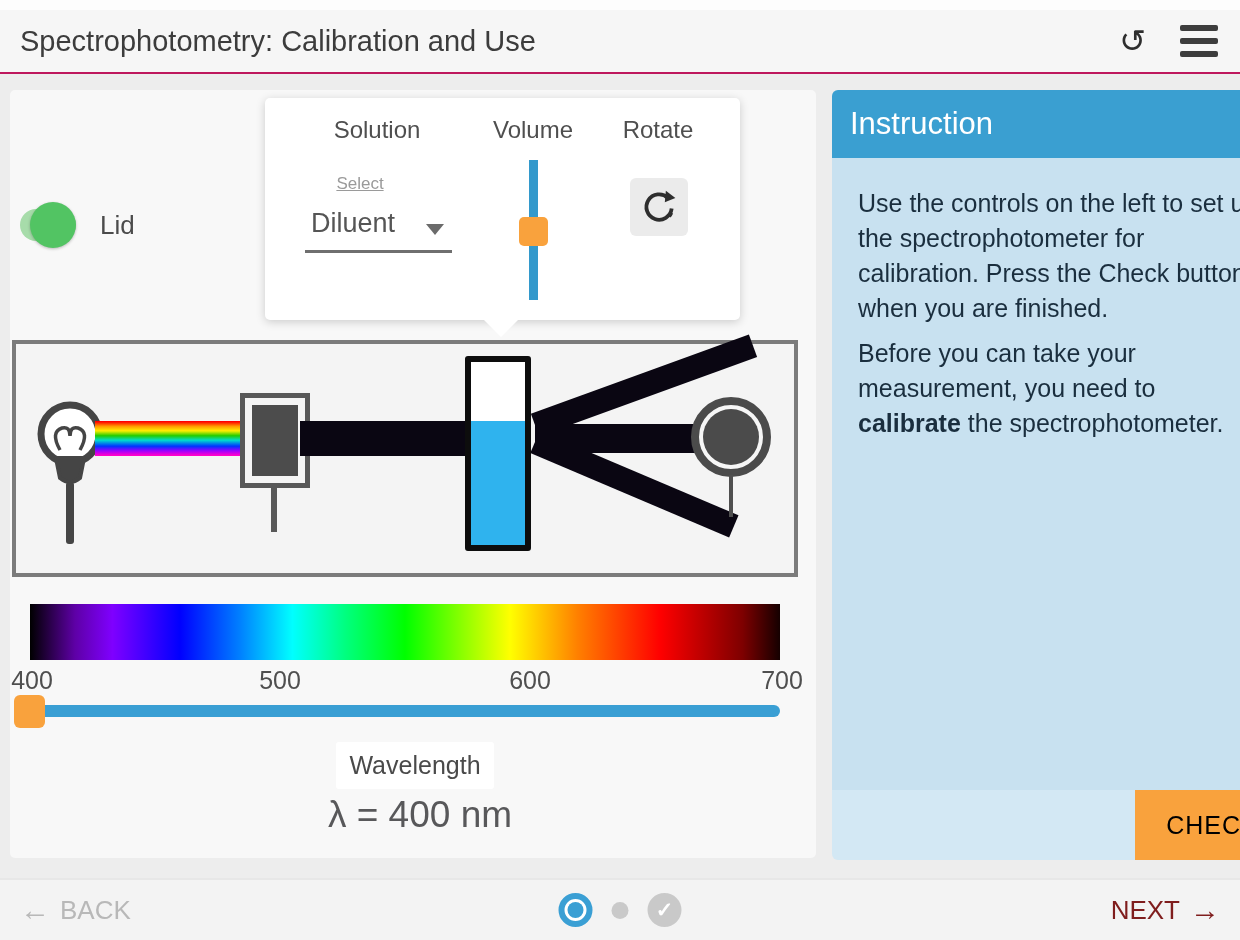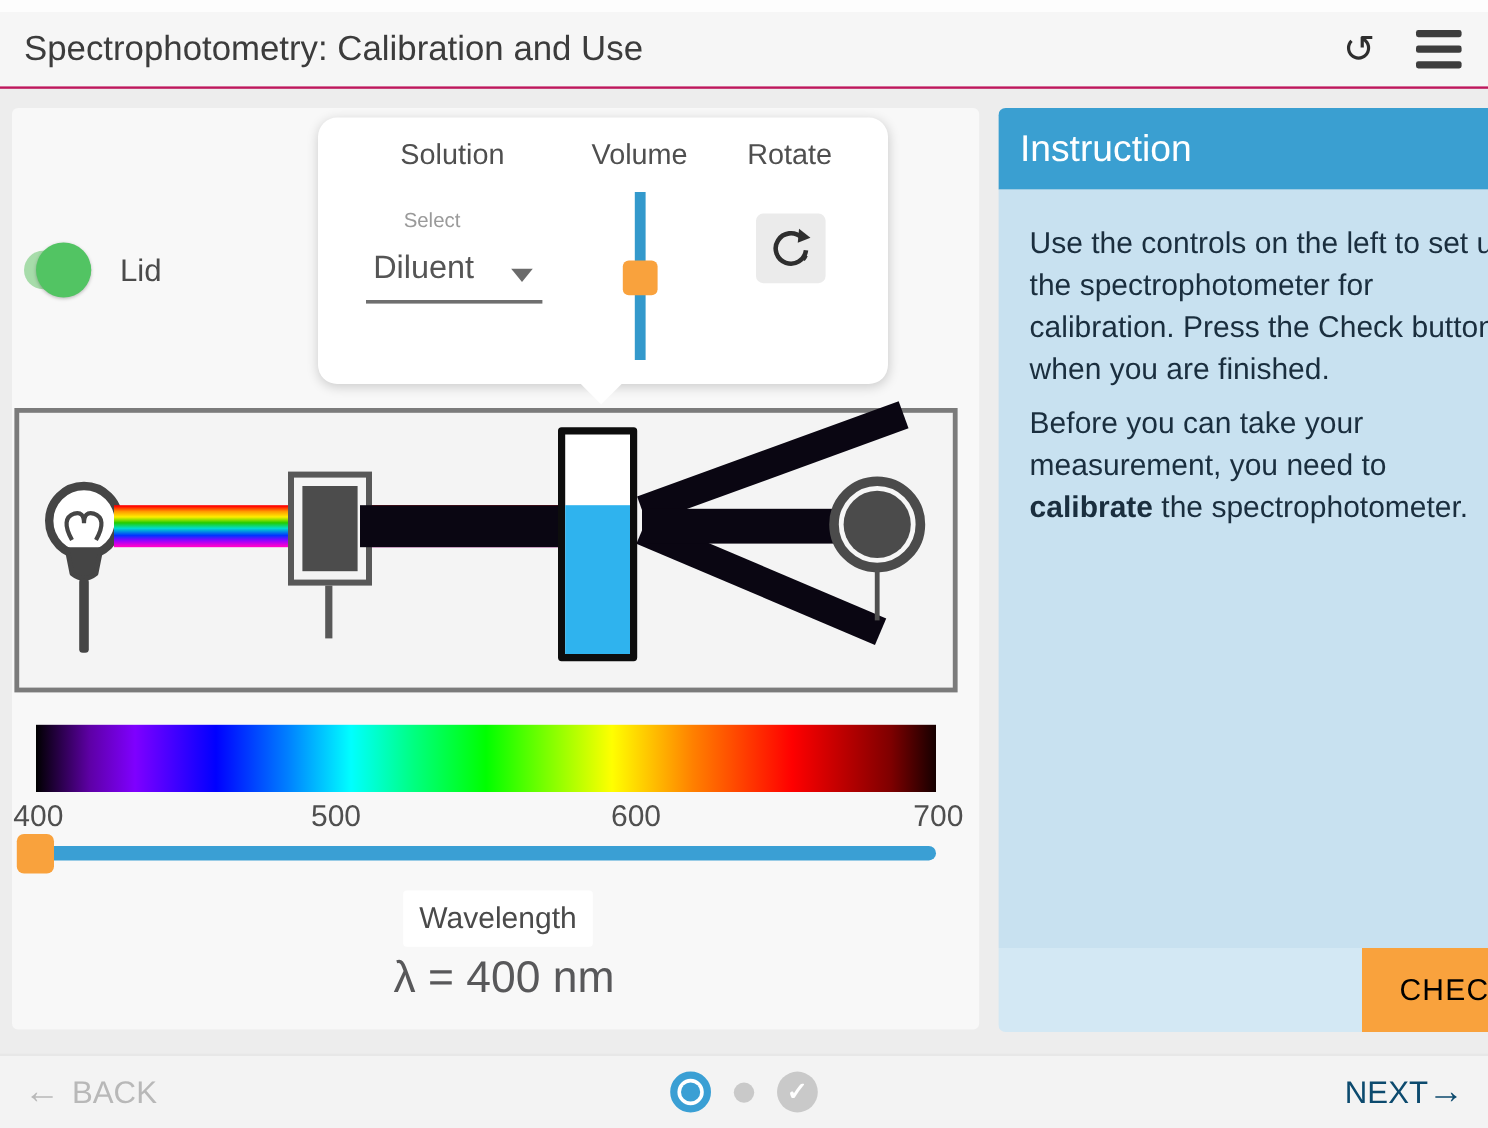--- a/index.html
+++ b/index.html
@@ -31,27 +31,27 @@
 
   
   .lid-row { left:4px; top:118px; display:flex; align-items:center; }
   .toggle { position:relative; width:62px; height:34px; cursor:pointer; }
   .toggle-track { position:absolute; left:6px; top:1px; width:56px; height:32px; border-radius:16px; background:#a7dcaa; }
   .toggle-knob { position:absolute; left:16px; top:-6px; width:46px; height:46px; border-radius:50%;
     background:#52c463; box-shadow:0 1px 3px rgba(0,0,0,.25); }
   .lid-label { font-size:26px; color:#4b4b4b; margin-left:24px; }
 
   
-  .card { left:255px; top:8px; width:475px; height:222px; background:#ffffff; border-radius:16px;
+  .card { left:255px; top:8px; width:475px; height:222px; background:#ffffff; border-radius:5px;
     box-shadow:0 2px 10px rgba(0,0,0,.18); }
   .card-caret { position:absolute; left:219px; top:222px; width:0; height:0;
     border-left:17px solid transparent; border-right:17px solid transparent; border-top:17px solid #ffffff; }
   .card-h { position:absolute; top:18px; font-size:24px; color:#4f4f4f; transform:translateX(-50%); }
   .h-solution { left:112px; } .h-volume { left:268px; } .h-rotate { left:393px; }
-  .select-label { position:absolute; left:95px; top:76px; transform:translateX(-50%); font-size:17px; color:#9a9a9a; }
+  .select-label { position:absolute; left:95px; top:76px; transform:translateX(-50%); font-size:17px; color:#9a9a9a;text-decoration:underline; }
   .dropdown { position:absolute; left:40px; top:104px; width:147px; height:50px; cursor:pointer; }
   .dropdown-value { position:absolute; left:6px; top:6px; font-size:27px; color:#555; }
   .dropdown-arrow { position:absolute; right:8px; top:22px; width:0; height:0;
     border-left:9px solid transparent; border-right:9px solid transparent; border-top:11px solid #6b6b6b; }
   .dropdown-underline { position:absolute; left:40px; top:152px; width:147px; height:3px; background:#6f6f6f; }
   .vol-track { position:absolute; left:264px; top:62px; width:9px; height:140px; background:#3399cc; cursor:pointer; }
   .vol-handle { position:absolute; left:254px; top:119px; width:29px; height:29px; background:#f9a23d; border-radius:5px; cursor:pointer; }
   .rotate-btn { position:absolute; left:365px; top:80px; width:58px; height:58px; background:#ebebeb; border-radius:6px;
     display:flex; align-items:center; justify-content:center; cursor:pointer; }
 
@@ -94,21 +94,21 @@
     line-height:35px; color:#1a2e3e; }
   .instr-body p { margin-bottom:10px; }
   .instr-footer { flex:0 0 auto; height:70px; background:#d3e8f4; display:flex; }
   .check-btn { margin-left:auto; width:155px; height:70px; background:#f9a23d; border:none;
     font-family:"Liberation Sans",sans-serif; font-size:25px; color:#000000; letter-spacing:1px; cursor:pointer; }
 
   
   .bottom-nav { bottom:0; left:0; width:1240px; height:62px; background:#f3f3f3; border-top:2px solid #e7e7e7;
     display:flex; align-items:center; }
   .back-btn { margin-left:20px; display:flex; align-items:center; gap:10px; color:#b8b8b8; font-size:26px; cursor:pointer; }
-  .next-btn { margin-left:auto; margin-right:20px; display:flex; align-items:center; color:#0c4a6e; font-size:26px; cursor:pointer; }
+  .next-btn { margin-left:auto; margin-right:20px; display:flex; align-items:center; gap:10px; color:#7f1d1d; font-size:26px; cursor:pointer; }
   .nav-arrow { font-size:30px; line-height:1; }
   .dots { position:absolute; left:50%; transform:translateX(-50%); display:flex; align-items:center; gap:19px; }
   .dot-active { width:34px; height:34px; border-radius:50%; border:6px solid #3a9fd4; background:#ffffff; position:relative; }
   .dot-active::after { content:""; position:absolute; left:3px; top:3px; width:16px; height:16px; border-radius:50%; background:#3a9fd4; }
   .dot-small { width:17px; height:17px; border-radius:50%; background:#c9c9c9; }
   .dot-check { width:34px; height:34px; border-radius:50%; background:#c9c9c9; color:#ffffff;
     display:flex; align-items:center; justify-content:center; font-size:21px; font-weight:bold; }
 </style>
 </head>
 <body>

